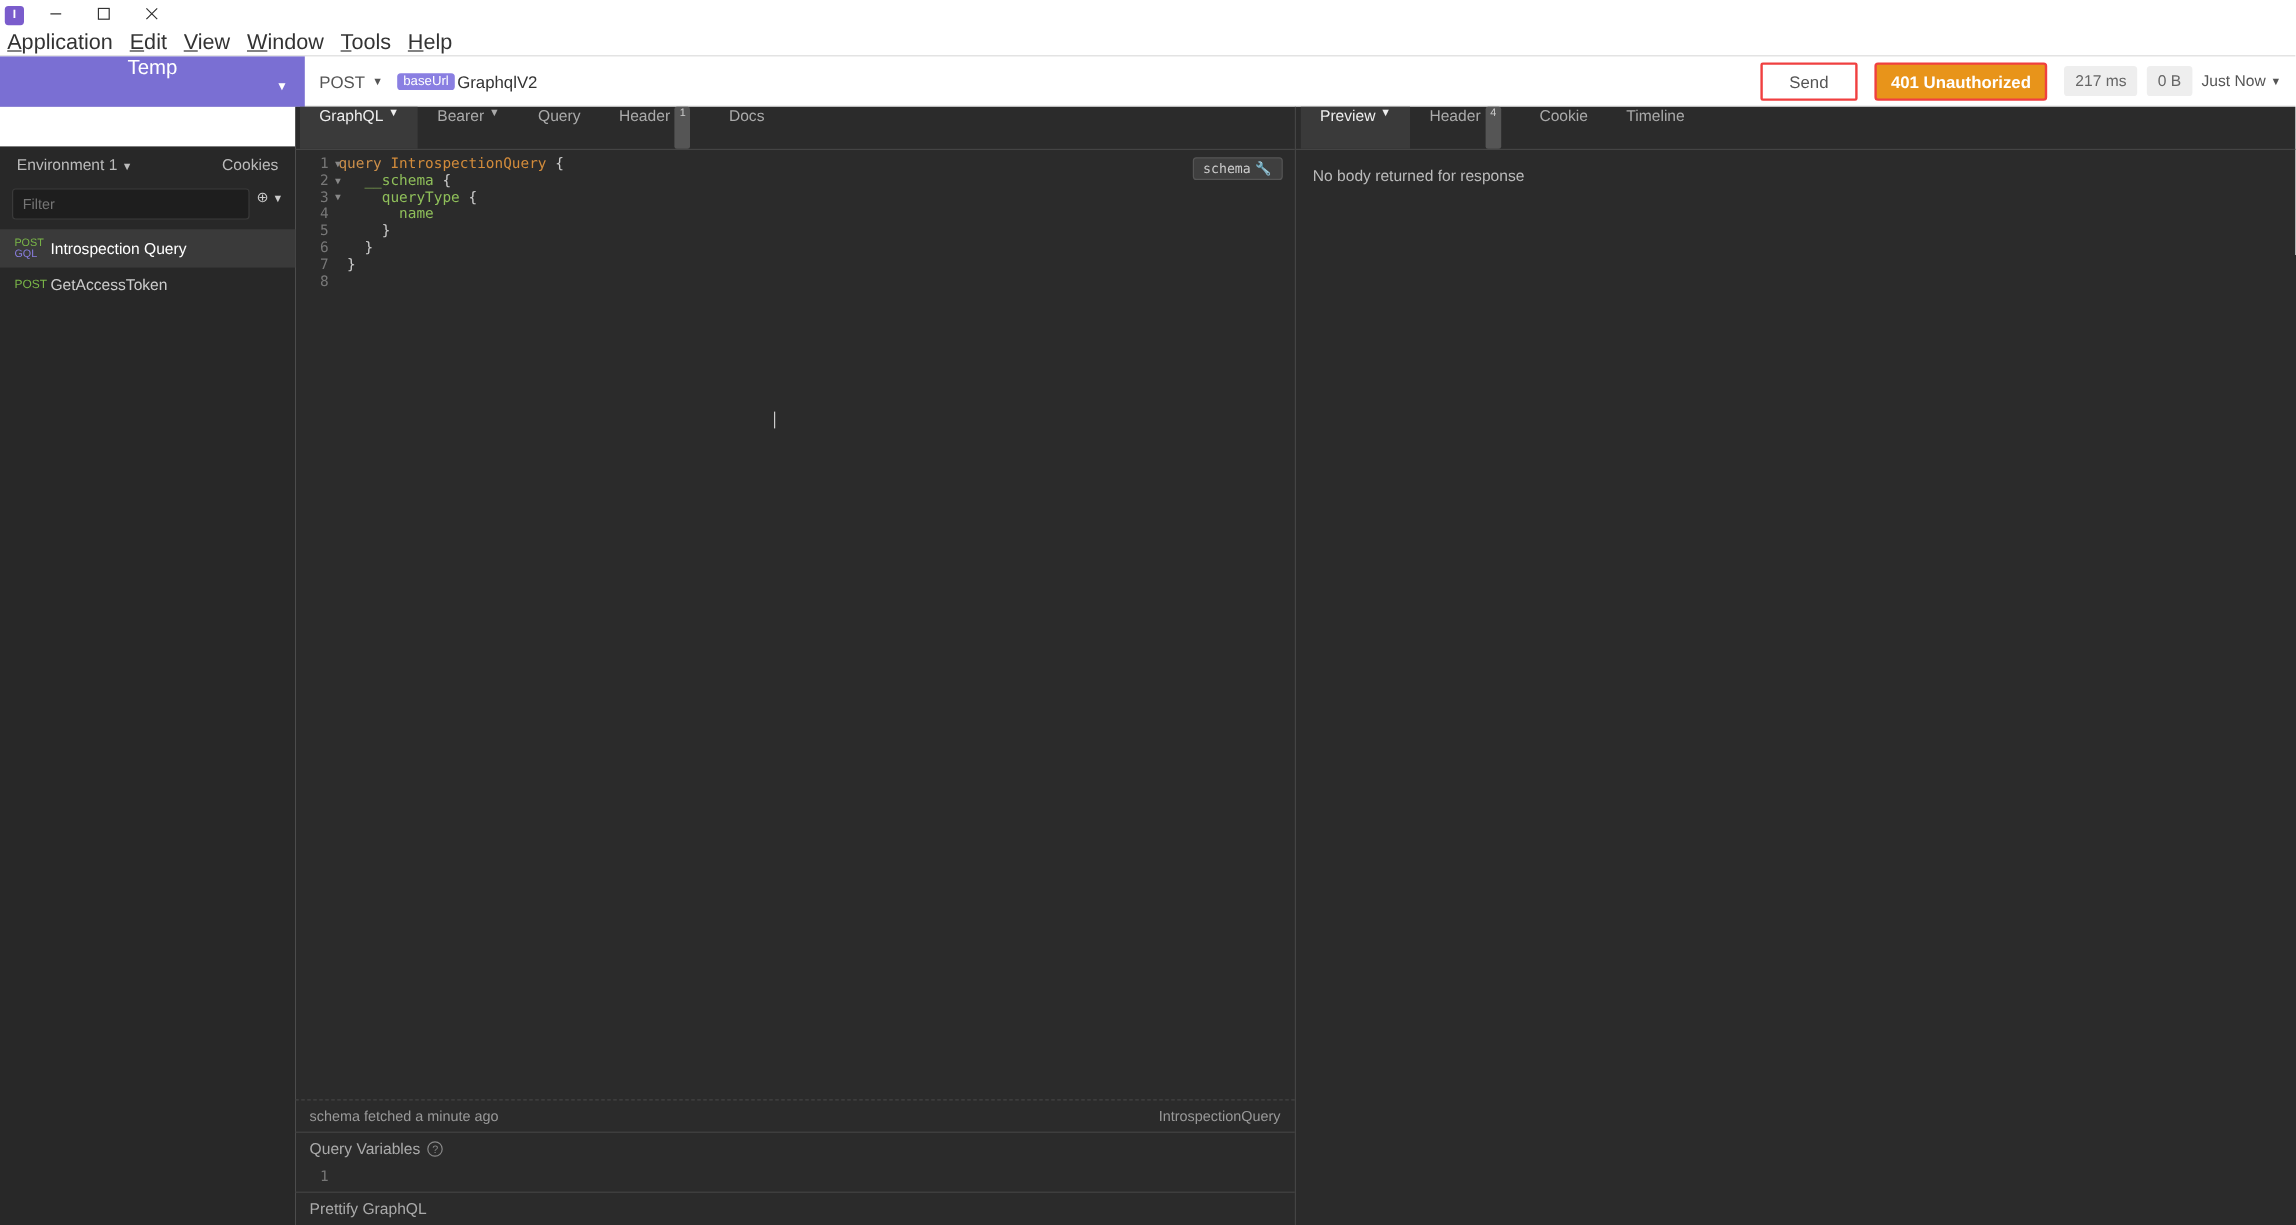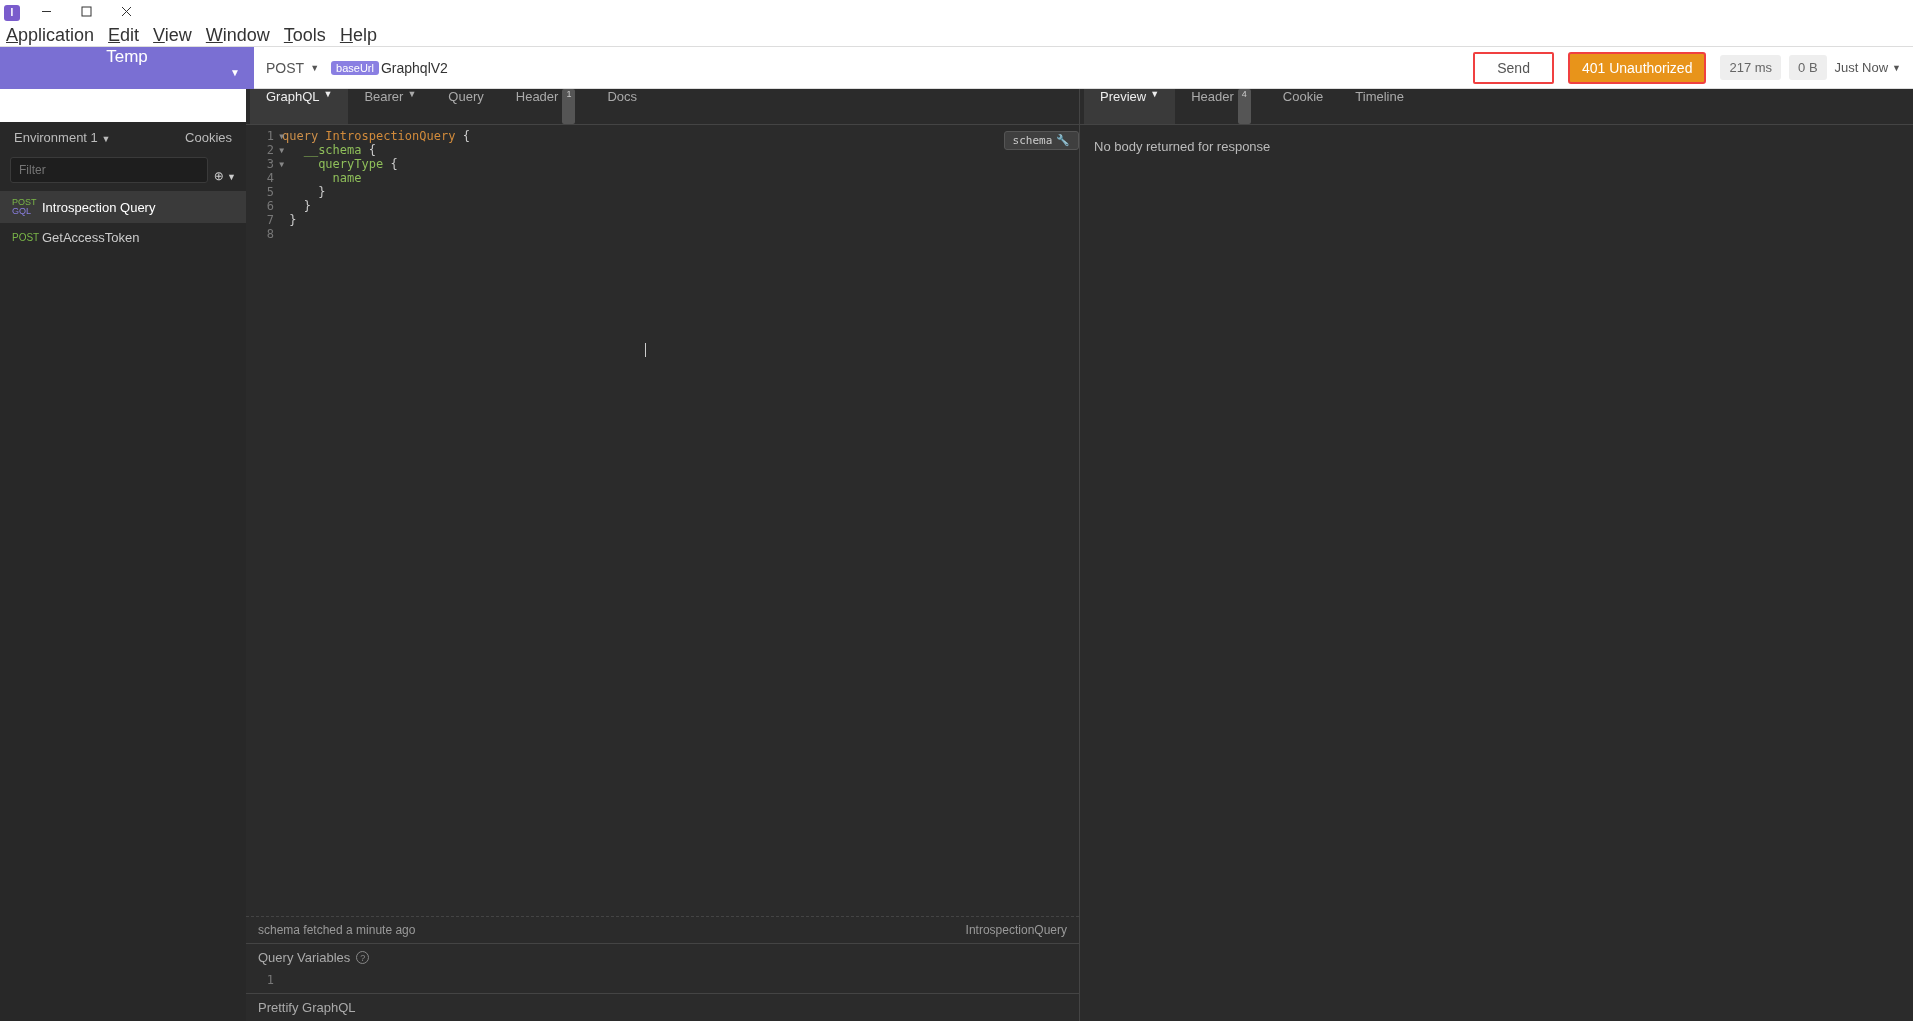--- a/index.html
+++ b/index.html
@@ -19,31 +19,31 @@
 
 
 .reqbar { height: 42px; display: flex; align-items: center; padding: 0 12px; border-bottom: 1px solid #ddd; }
 .workspace-pill { width: 254px; height: 42px; background: #7a6fd3; color: #fff; display: flex; align-items: center; padding: 0 14px; font-size: 17px; margin: -1px 0 -1px -12px; flex-direction: column; }
 .workspace-pill .caret { margin-left: auto; font-size: 10px; }
 .method { margin-left: 12px; color: #555; font-size: 14px; display:flex; align-items:center; gap:6px;}
 .baseurl-tag { background: #8a7fe2; color: #fff; font-size: 11px; padding: 1px 5px; border-radius: 3px; margin: 0 2px 0 12px; }
 .endpoint { color: #333; font-size: 14px; }
 .reqbar .spacer { flex: 1; }
 .send-btn { border: 2px solid #f04040; background:#fff; color: #555; padding: 6px 22px; border-radius: 2px; font-size: 14px; margin-right: 14px; cursor:pointer;}
-.status-badge { background: #e8941a; color: #fff; padding: 6px 12px; border-radius: 3px; font-size: 14px; border: 2px solid #f04040; margin-right: 14px; font-weight:normal;}
+.status-badge { background: #e8941a; color: #fff; padding: 6px 12px; border-radius: 3px; font-size: 14px; border: 2px solid #f04040; margin-right: 14px; font-weight:bold;}
 .meta-badge { background: #eee; color: #666; padding: 5px 9px; border-radius: 3px; font-size: 13px; margin-right: 8px; }
 .history-drop { margin-left: auto; color: #555; font-size: 13px; display:flex; align-items:center; gap:4px; cursor:pointer;}
 
 
 .main { display: flex; height: calc(100% - 89px); }
 .sidebar { width: 246px; background: #282828; color: #bbb; display:flex; flex-direction:column;margin-top:33px; }
 .side-top { display:flex; align-items:center; padding: 8px 14px; font-size:13px; }
 .side-top .env { flex:1; cursor:pointer; }
 .side-top .cookies { cursor:pointer; }
-.side-filter-row { display:flex; align-items:flex-end; padding: 4px 10px 8px; gap:6px; }
+.side-filter-row { display:flex; align-items:flex-start; padding: 4px 10px 8px; gap:6px; }
 .side-filter { flex:1; background:#1e1e1e; border:1px solid #3a3a3a; border-radius:3px; padding:5px 8px; color:#888; font-size:12px; }
 .side-add { color:#ccc; font-size:12px; cursor:pointer; }
 .req-item { display:flex; align-items:center; padding: 7px 12px; font-size:13px; cursor:pointer; }
 .req-item.active { background:#3a3a3a; color:#fff; }
 .req-item .tag { width:30px; font-size:9px; line-height:1; color:#8a7fe2; text-align:left; }
 .req-item .tag.post { color:#7ab648; font-size:10px; }
 .req-item .tag.gql { display:flex; flex-direction:column; }
 .req-item .name { color:#ccc; }
 .req-item.active .name { color:#fff; }
 
@@ -58,21 +58,21 @@
 .editor-area { flex:1; position:relative; font-family: Consolas, monospace; font-size:12px; padding:4px 0; overflow:hidden;}
 .code-line { display:flex; }
 .gutter { width:36px; text-align:right; padding-right:8px; color:#777; user-select:none; position:relative;}
 .fold { position:absolute; right:-2px; top:3px; color:#888; font-size:8px;}
 .code { white-space:pre; }
 .kw-query { color:#cc8f4a; }
 .kw-name { color:#d28b3b; }
 .kw-field { color:#8fbf5a; }
 .brace { color:#ccc; }
 
-.schema-btn { position:absolute; top:6px; right:0; background:#3f3f3f; border:1px solid #555; color:#ccc; font-size:11px; padding:2px 8px; border-radius:3px; display:flex; align-items:center; gap:4px; cursor:pointer;}
+.schema-btn { position:absolute; top:6px; right:10px; background:#3f3f3f; border:1px solid #555; color:#ccc; font-size:11px; padding:2px 8px; border-radius:3px; display:flex; align-items:center; gap:4px; cursor:pointer;}
 
 .cursor-i { position:absolute; left:399px; top:218px; width:1px; height:14px; background:#ccc; }
 
 .status-line { display:flex; padding:6px 12px; font-size:12px; color:#999; border-top:1px dashed #444;}
 .status-line .right { margin-left:auto; }
 .qvars { padding:6px 12px; font-size:13px; color:#aaa; border-top:1px solid #444; display:flex; align-items:center; gap:6px;}
 .qvars-body { font-family:Consolas,monospace; font-size:12px; padding:2px 0 6px; }
 .qvars-body .gutter { color:#777; }
 .prettify { padding:6px 12px; font-size:13px; color:#aaa; border-top:1px solid #444; cursor:pointer;}
 

